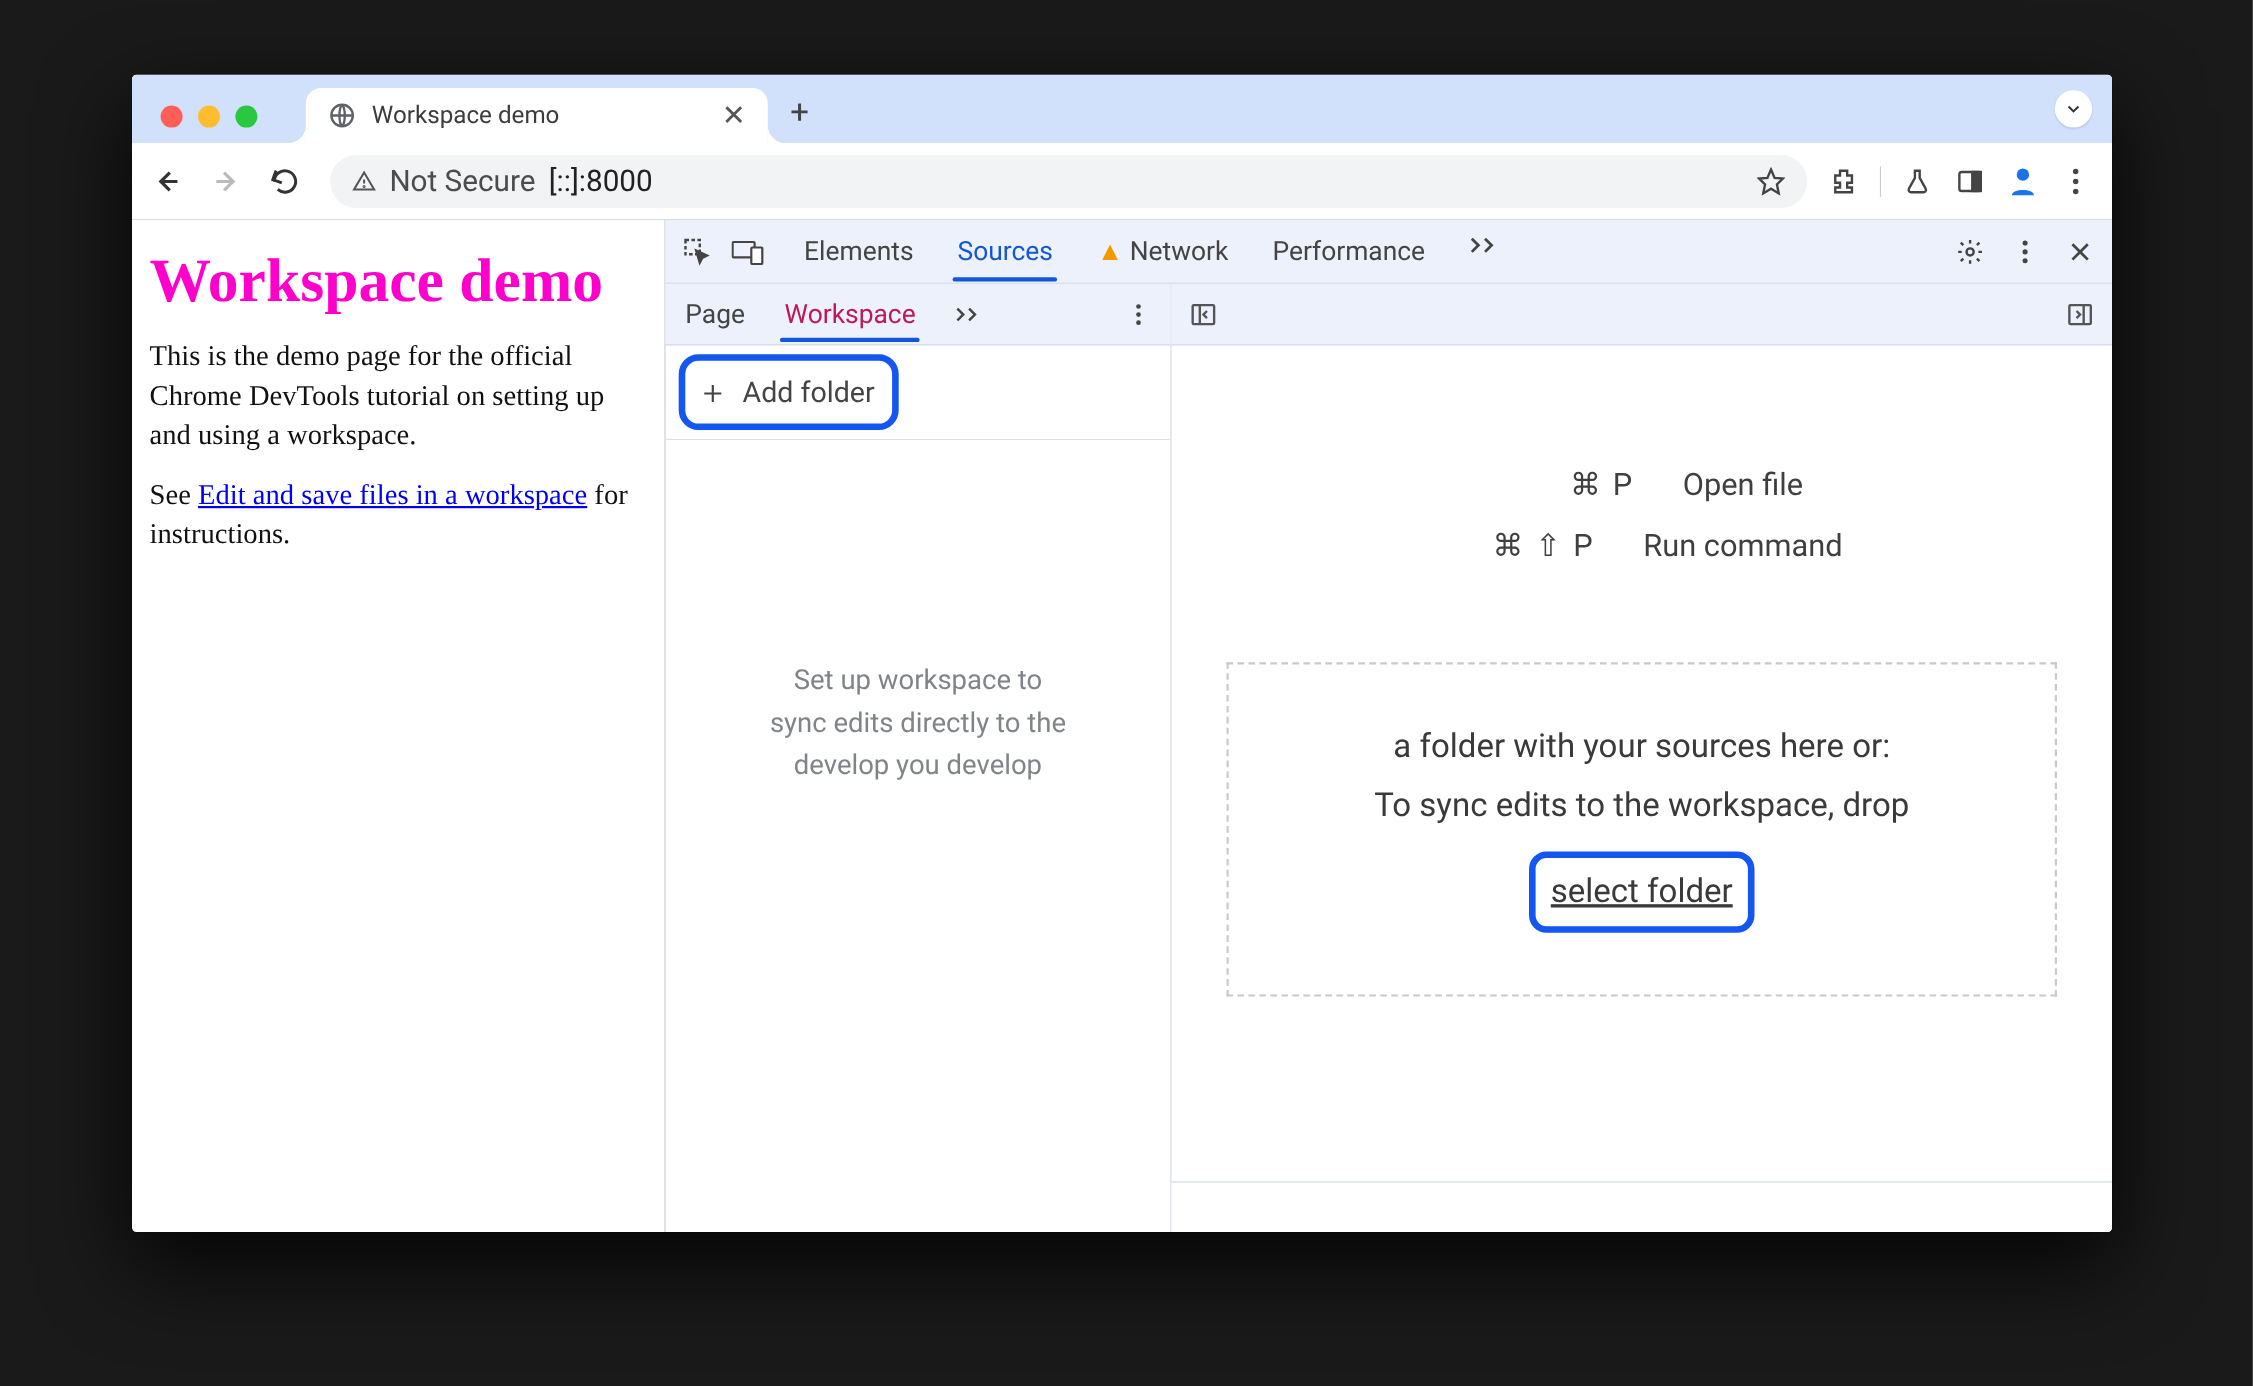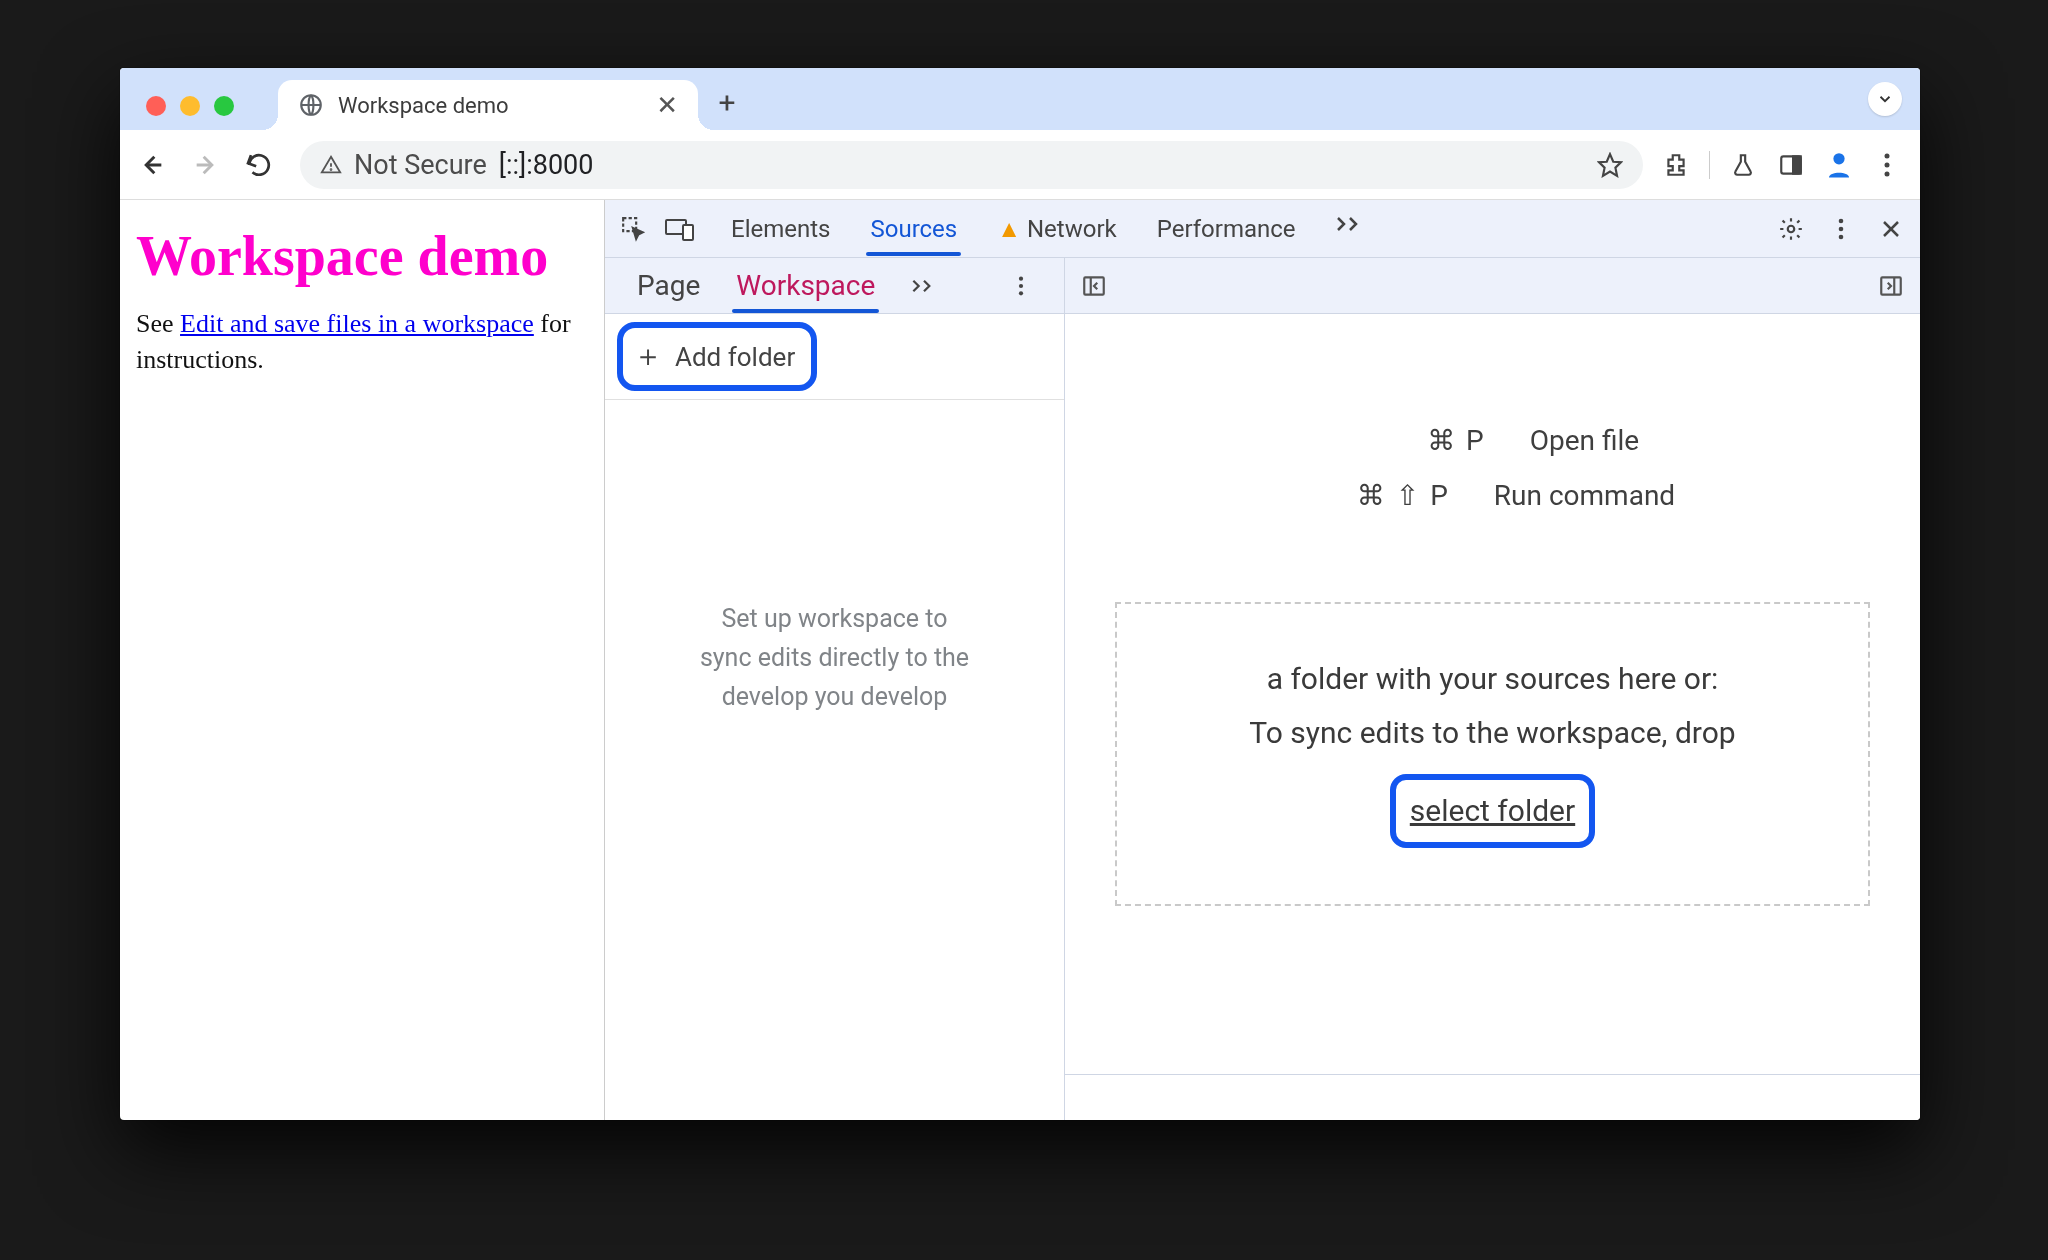--- a/index.html
+++ b/index.html
@@ -106,21 +106,21 @@
   .dt-tab.active::after{content:"";position:absolute;left:0;right:0;bottom:-1px;height:4px;background:#1356d6;border-radius:2px;}
   .dt-tab .warn{color:#f29900;margin-right:6px;}
   .dt-top-right{margin-left:auto;display:flex;gap:20px;align-items:center;color:#444;}
   .dt-body{flex:1;display:flex;}
   .dt-side{
     width:460px;border-right:1px solid #cfd6e4;
     display:flex;flex-direction:column;
   }
   .dt-side-tabs{
     height:56px;background:#edf1fb;border-bottom:1px solid #cfd6e4;
-    display:flex;align-items:center;padding:0 28px;gap:28px;font-size:28px;
+    display:flex;align-items:center;padding:0 14px;gap:28px;font-size:24px;
   }
   .dt-side-tab{color:#444;padding:10px 4px;position:relative;}
   .dt-side-tab.active{color:#be185d;}
   .dt-side-tab.active::after{content:"";position:absolute;left:0;right:0;bottom:-1px;height:4px;background:#1356d6;border-radius:2px;}
   .dt-side-tabs .spacer{flex:1;}
   .add-folder-row{
     border-bottom:1px solid #e0e0e0;padding:8px 12px;
   }
   .add-folder{
     display:inline-flex;align-items:center;gap:12px;
@@ -259,20 +259,21 @@
             <circle cx="3" cy="22" r="2.5" fill="#444"></circle>
           </svg>
       </div>
     </div>
   </div>
 
   <div class="content">
 
     <div class="page">
       <h1>Workspace demo</h1>
+      <p>This is the demo page for the official Chrome DevTools tutorial on setting up and using a workspace.</p>
       <p>
         <span>See </span><a href="#">Edit and save files in a workspace</a><span> for instructions.</span>
       </p>
     </div>
 
     <div class="devtools">
       <div class="dt-top">
         <span class="tb-icon">
           <svg width="26" height="26" viewBox="0 0 24 24" fill="none" stroke="#444" stroke-width="2">
               <rect x="2" y="2" width="12" height="12" stroke-dasharray="3 2"></rect>

